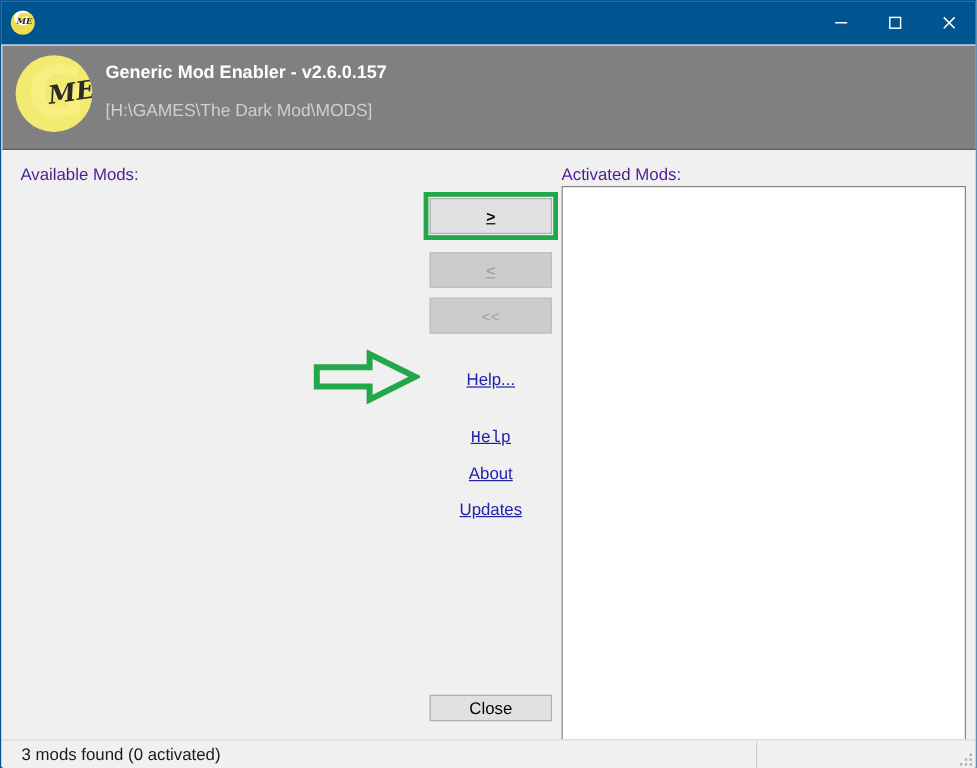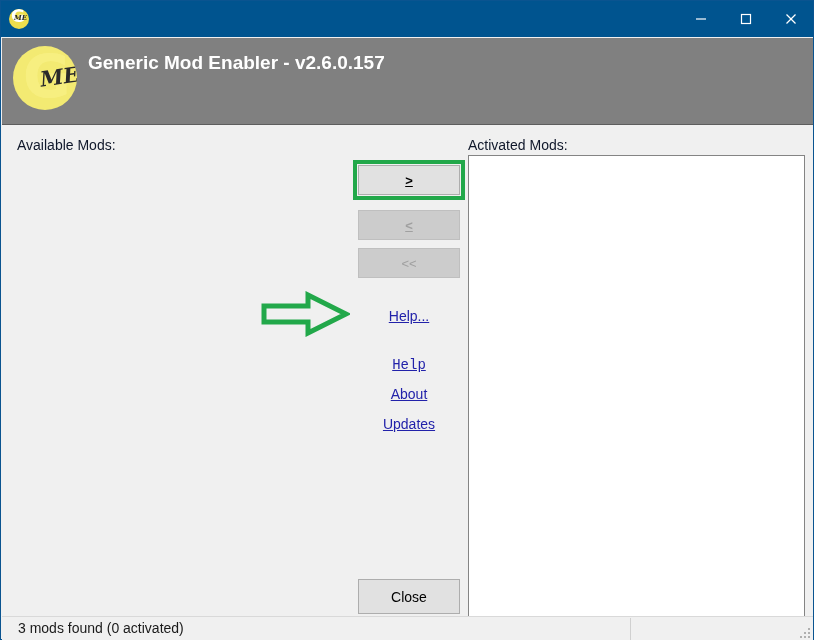--- a/index.html
+++ b/index.html
@@ -137,21 +137,21 @@
     font-style: italic;
     font-weight: bold;
     font-size: 21px;
     color: #2a2a2a;
     line-height: 1;
     transform: rotate(-8deg);
   }
   #header-title {
     position: absolute;
     left: 86px; top: 14px;
-    font-size: 19px;
+    font-size: 15px;
     font-weight: bold;
     color: #ffffff;
     white-space: nowrap;
   }
   #header-path {
     position: absolute;
     left: 86px; top: 47px;
     font-size: 14.5px;
     color: #cfcfcf;
     white-space: nowrap;
@@ -162,21 +162,21 @@
     position: absolute;
     left: 1px; top: 124px;
     width: 811px;
     height: 491px;
     background: #f0f0f0;
   }
 
   .list-label {
     position: absolute;
     font-size: 14px;
-    color: #0f172a;
+    color: #4c1d95;
     white-space: nowrap;
   }
   #label-available { left: 15px; top: 12px; }
   #label-activated { left: 466px; top: 12px; }
 
   .listbox {
     position: absolute;
     background: #ffffff;
     border: 1px solid #848484;
     box-sizing: border-box;
@@ -255,21 +255,21 @@
     white-space: nowrap;
   }
   #link-tasks   { top: 183px; }
   #link-help    { top: 232px; font-family: Liberation Mono, monospace; }
   #link-about   { top: 261px; }
   #link-updates { top: 291px; }
 
   #btn-close {
     position: absolute;
     left: 356px; top: 454px;
-    width: 102px; height: 35px;
+    width: 102px; height: 22px;
     box-sizing: border-box;
     background: #e1e1e1;
     border: 1px solid #adadad;
     color: #000000;
     font-size: 14px;
     display: flex;
     align-items: center;
     justify-content: center;
   }
 
@@ -348,20 +348,21 @@
       </div>
     </div>
   </div>
 
   <div id="header-band">
     <div id="header-logo">
       <span class="g">G</span>
       <span class="me">ME</span>
     </div>
     <div id="header-title">Generic Mod Enabler - v2.6.0.157</div>
+    <div id="header-path">[H:\GAMES\The Dark Mod\MODS]</div>
   </div>
 
   <div id="body-area">
 
     <div class="list-label" id="label-available">Available Mods:</div>
 
 
     <div class="list-label" id="label-activated">Activated Mods:</div>
     <div class="listbox" id="activated-list"></div>
 

